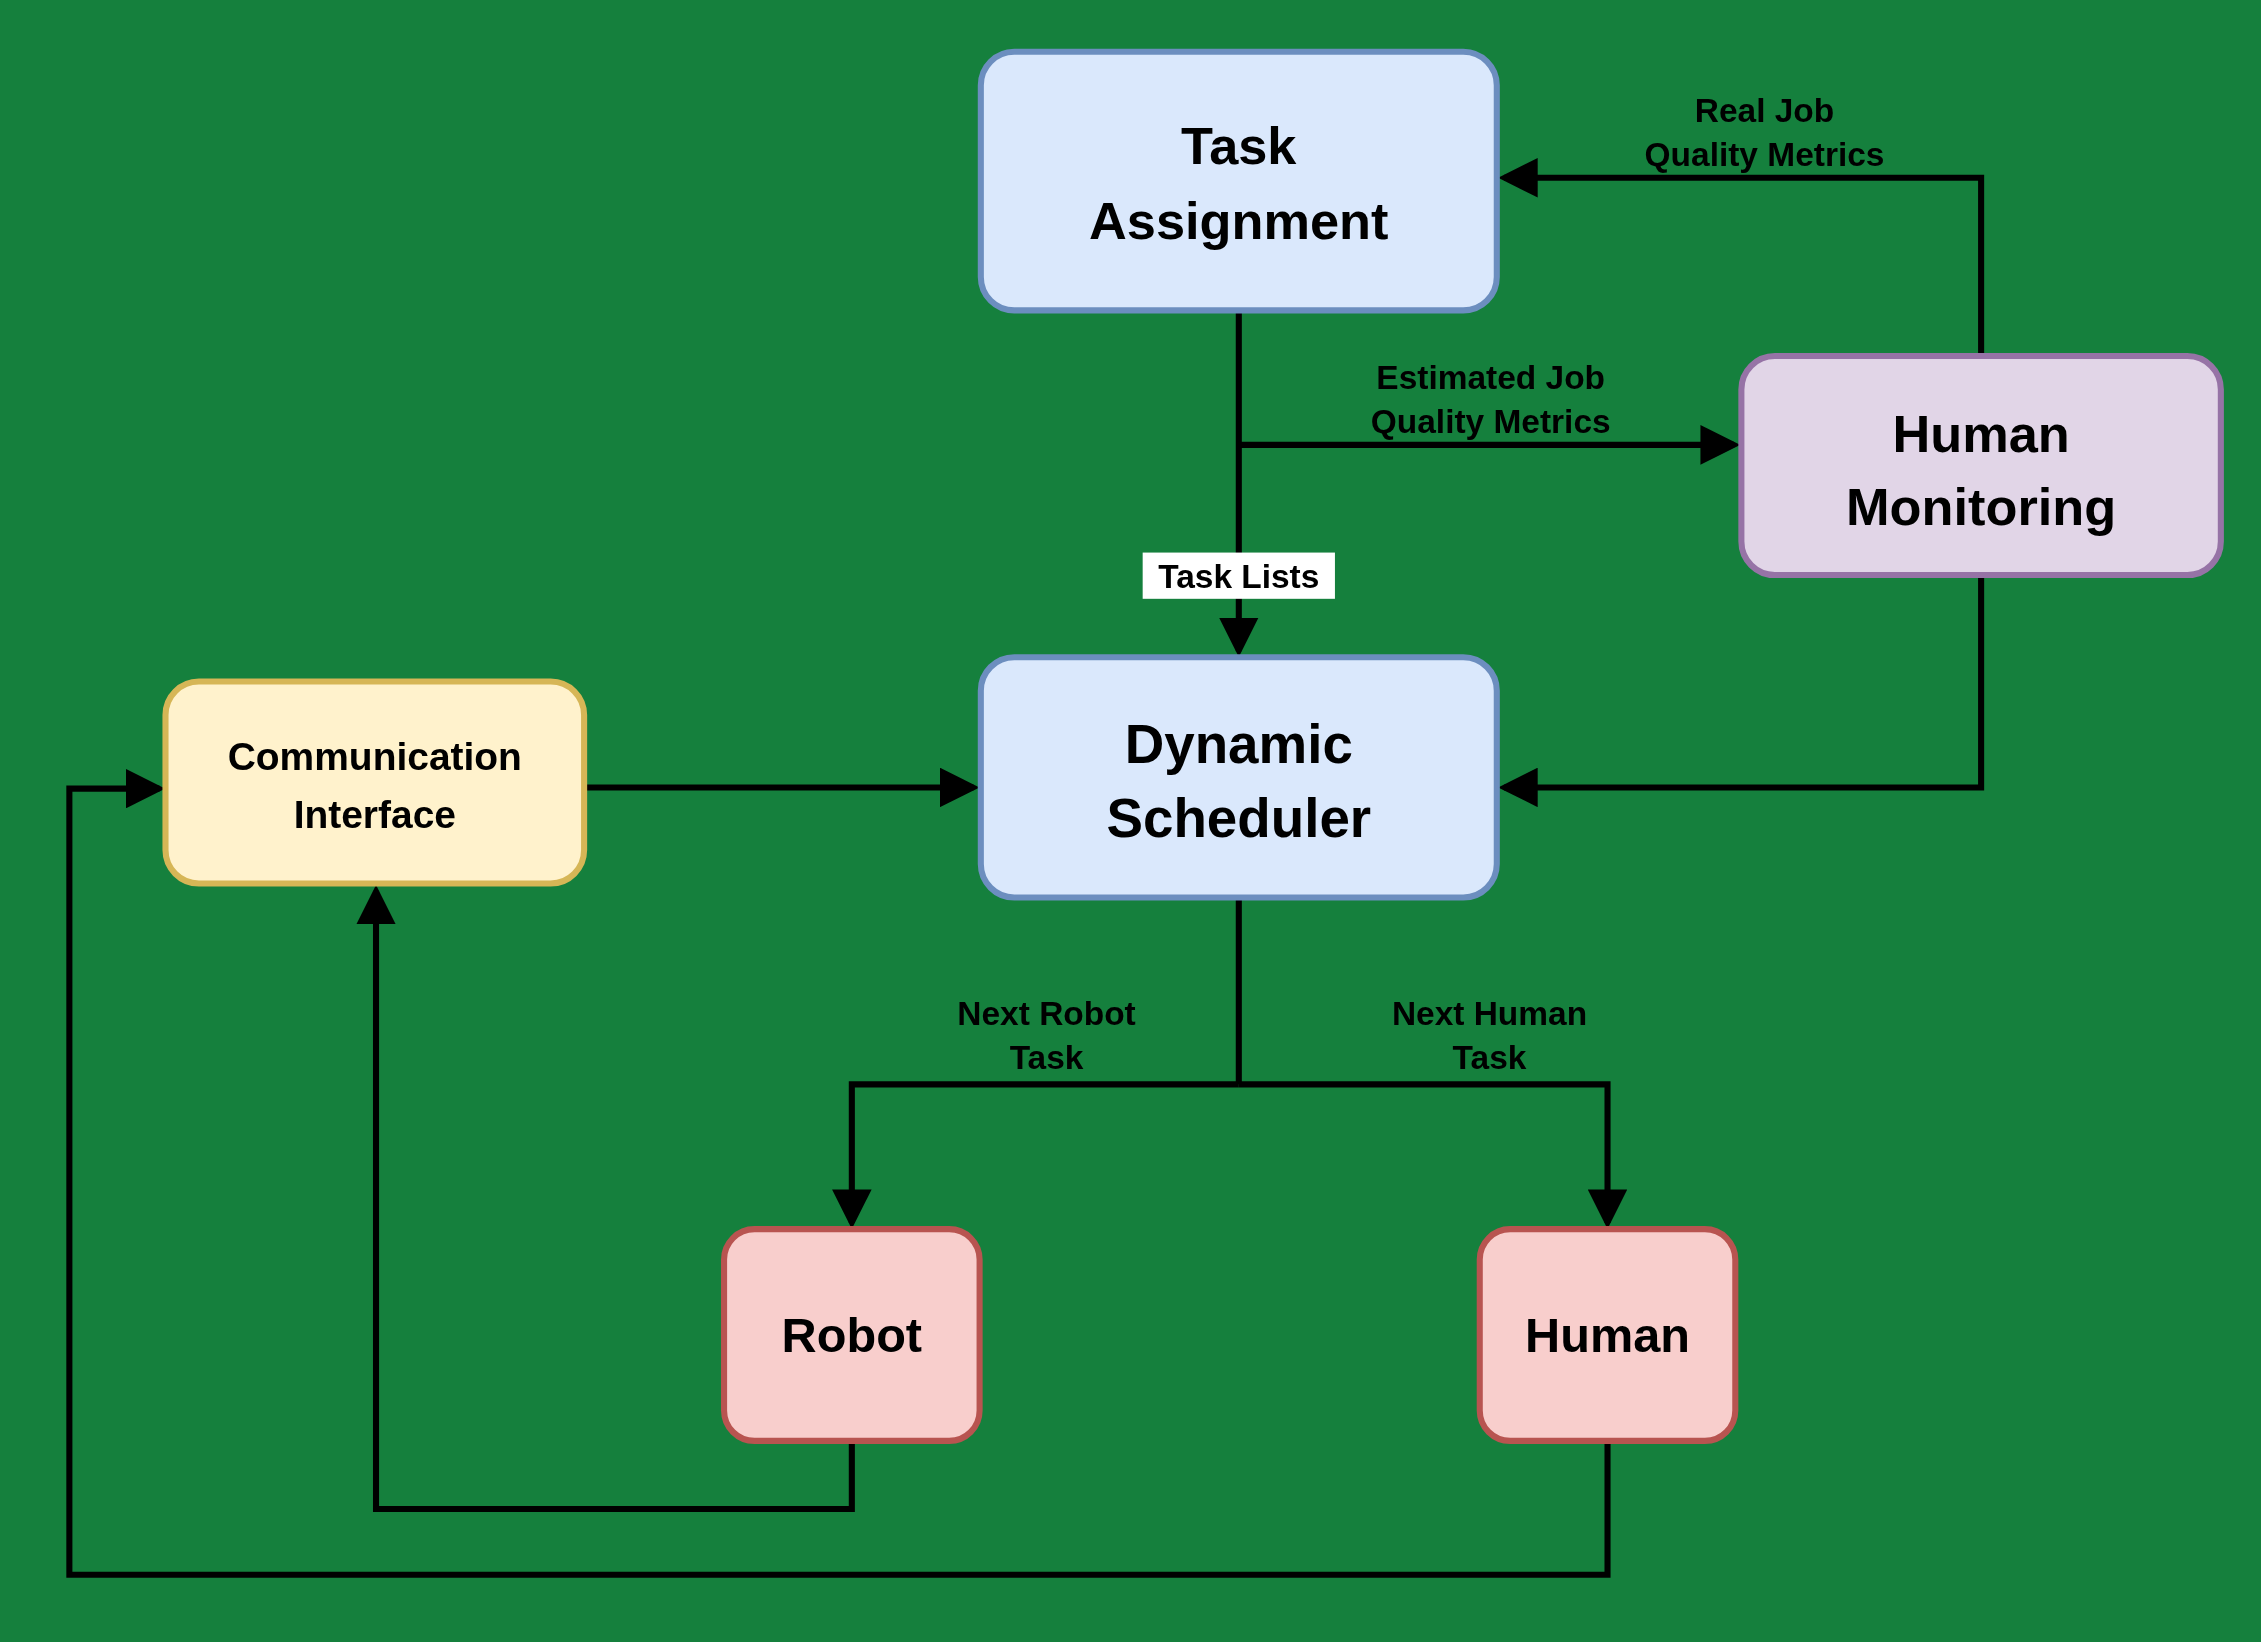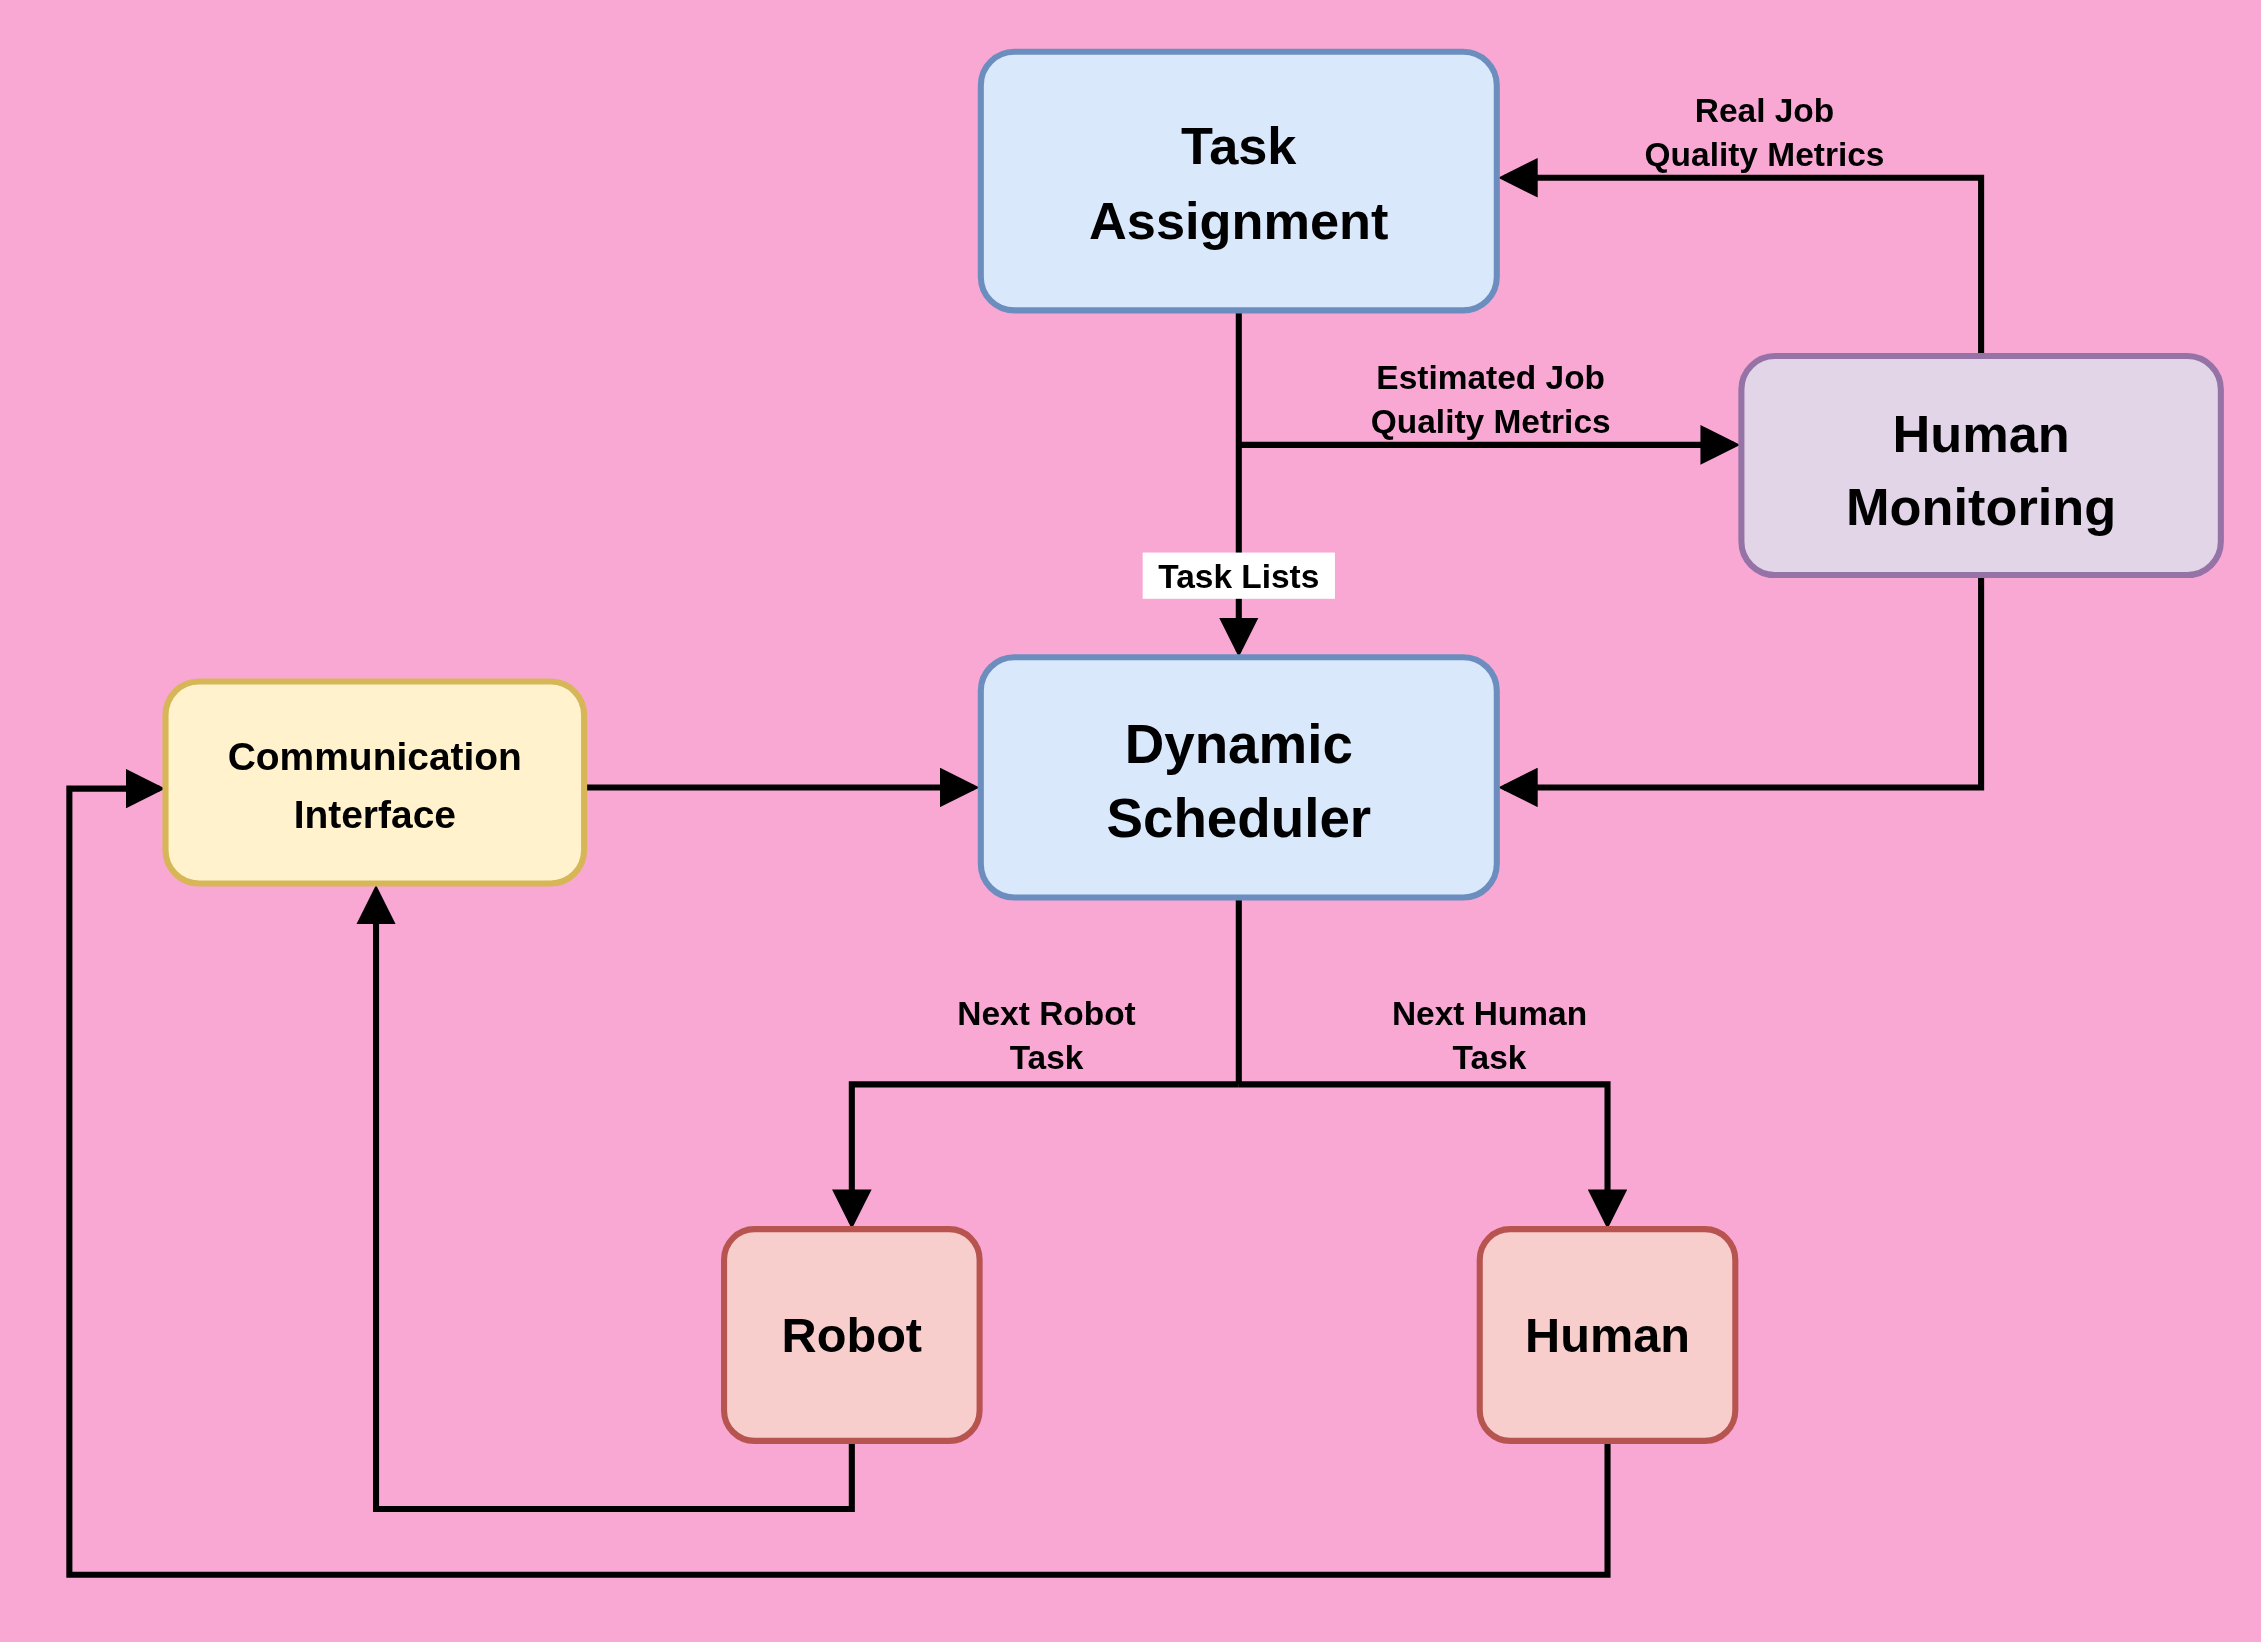--- a/index.html
+++ b/index.html
@@ -2,21 +2,21 @@
 <html style="font-size:9.7px"><head>
 <meta charset="utf-8">
 <style>
   html, body {
     margin: 0;
     padding: 0;
     background: #ffffff;
   }
   .canvas {
     width: 100%;
-    background: #f9a8d4;
+    background: #15803d;
   }
   svg { display: block; width: 100%; height: auto; }
   .node-box {
     stroke-width: 10;
   }
   .node-label, .edge-label {
     font-family: "Liberation Sans", "DejaVu Sans", sans-serif;
     font-weight: bold;
     fill: #000000;
     text-anchor: middle;

